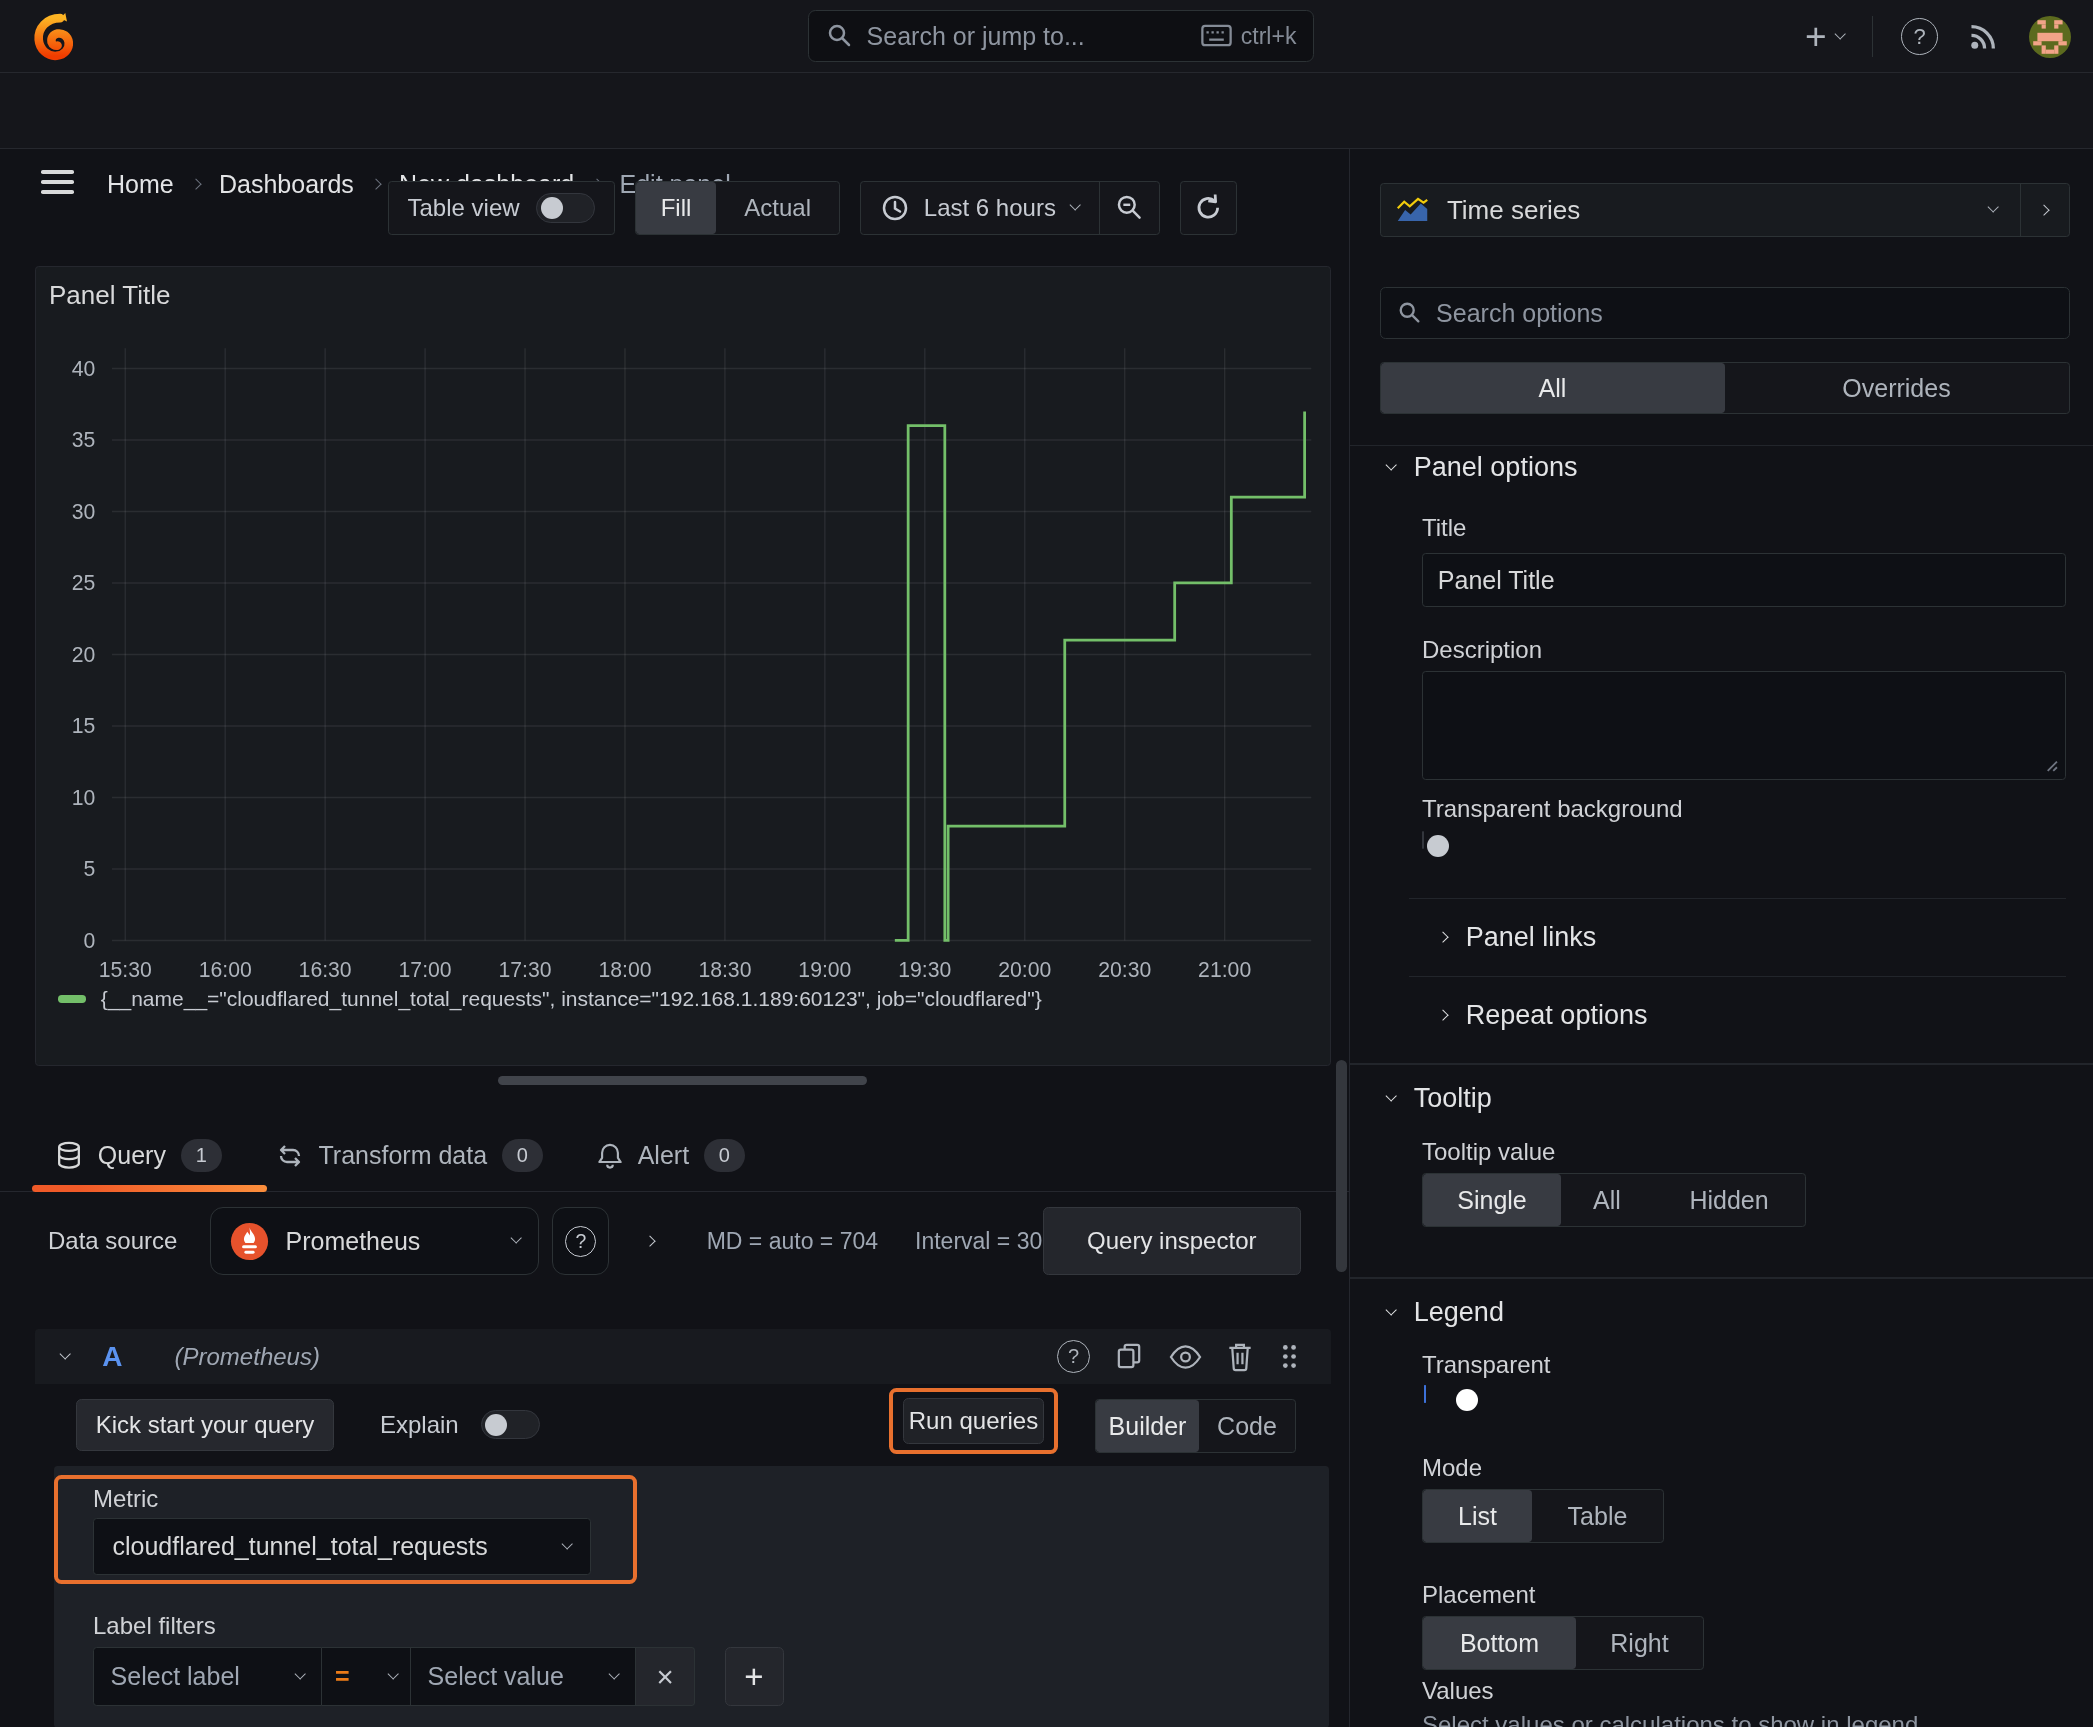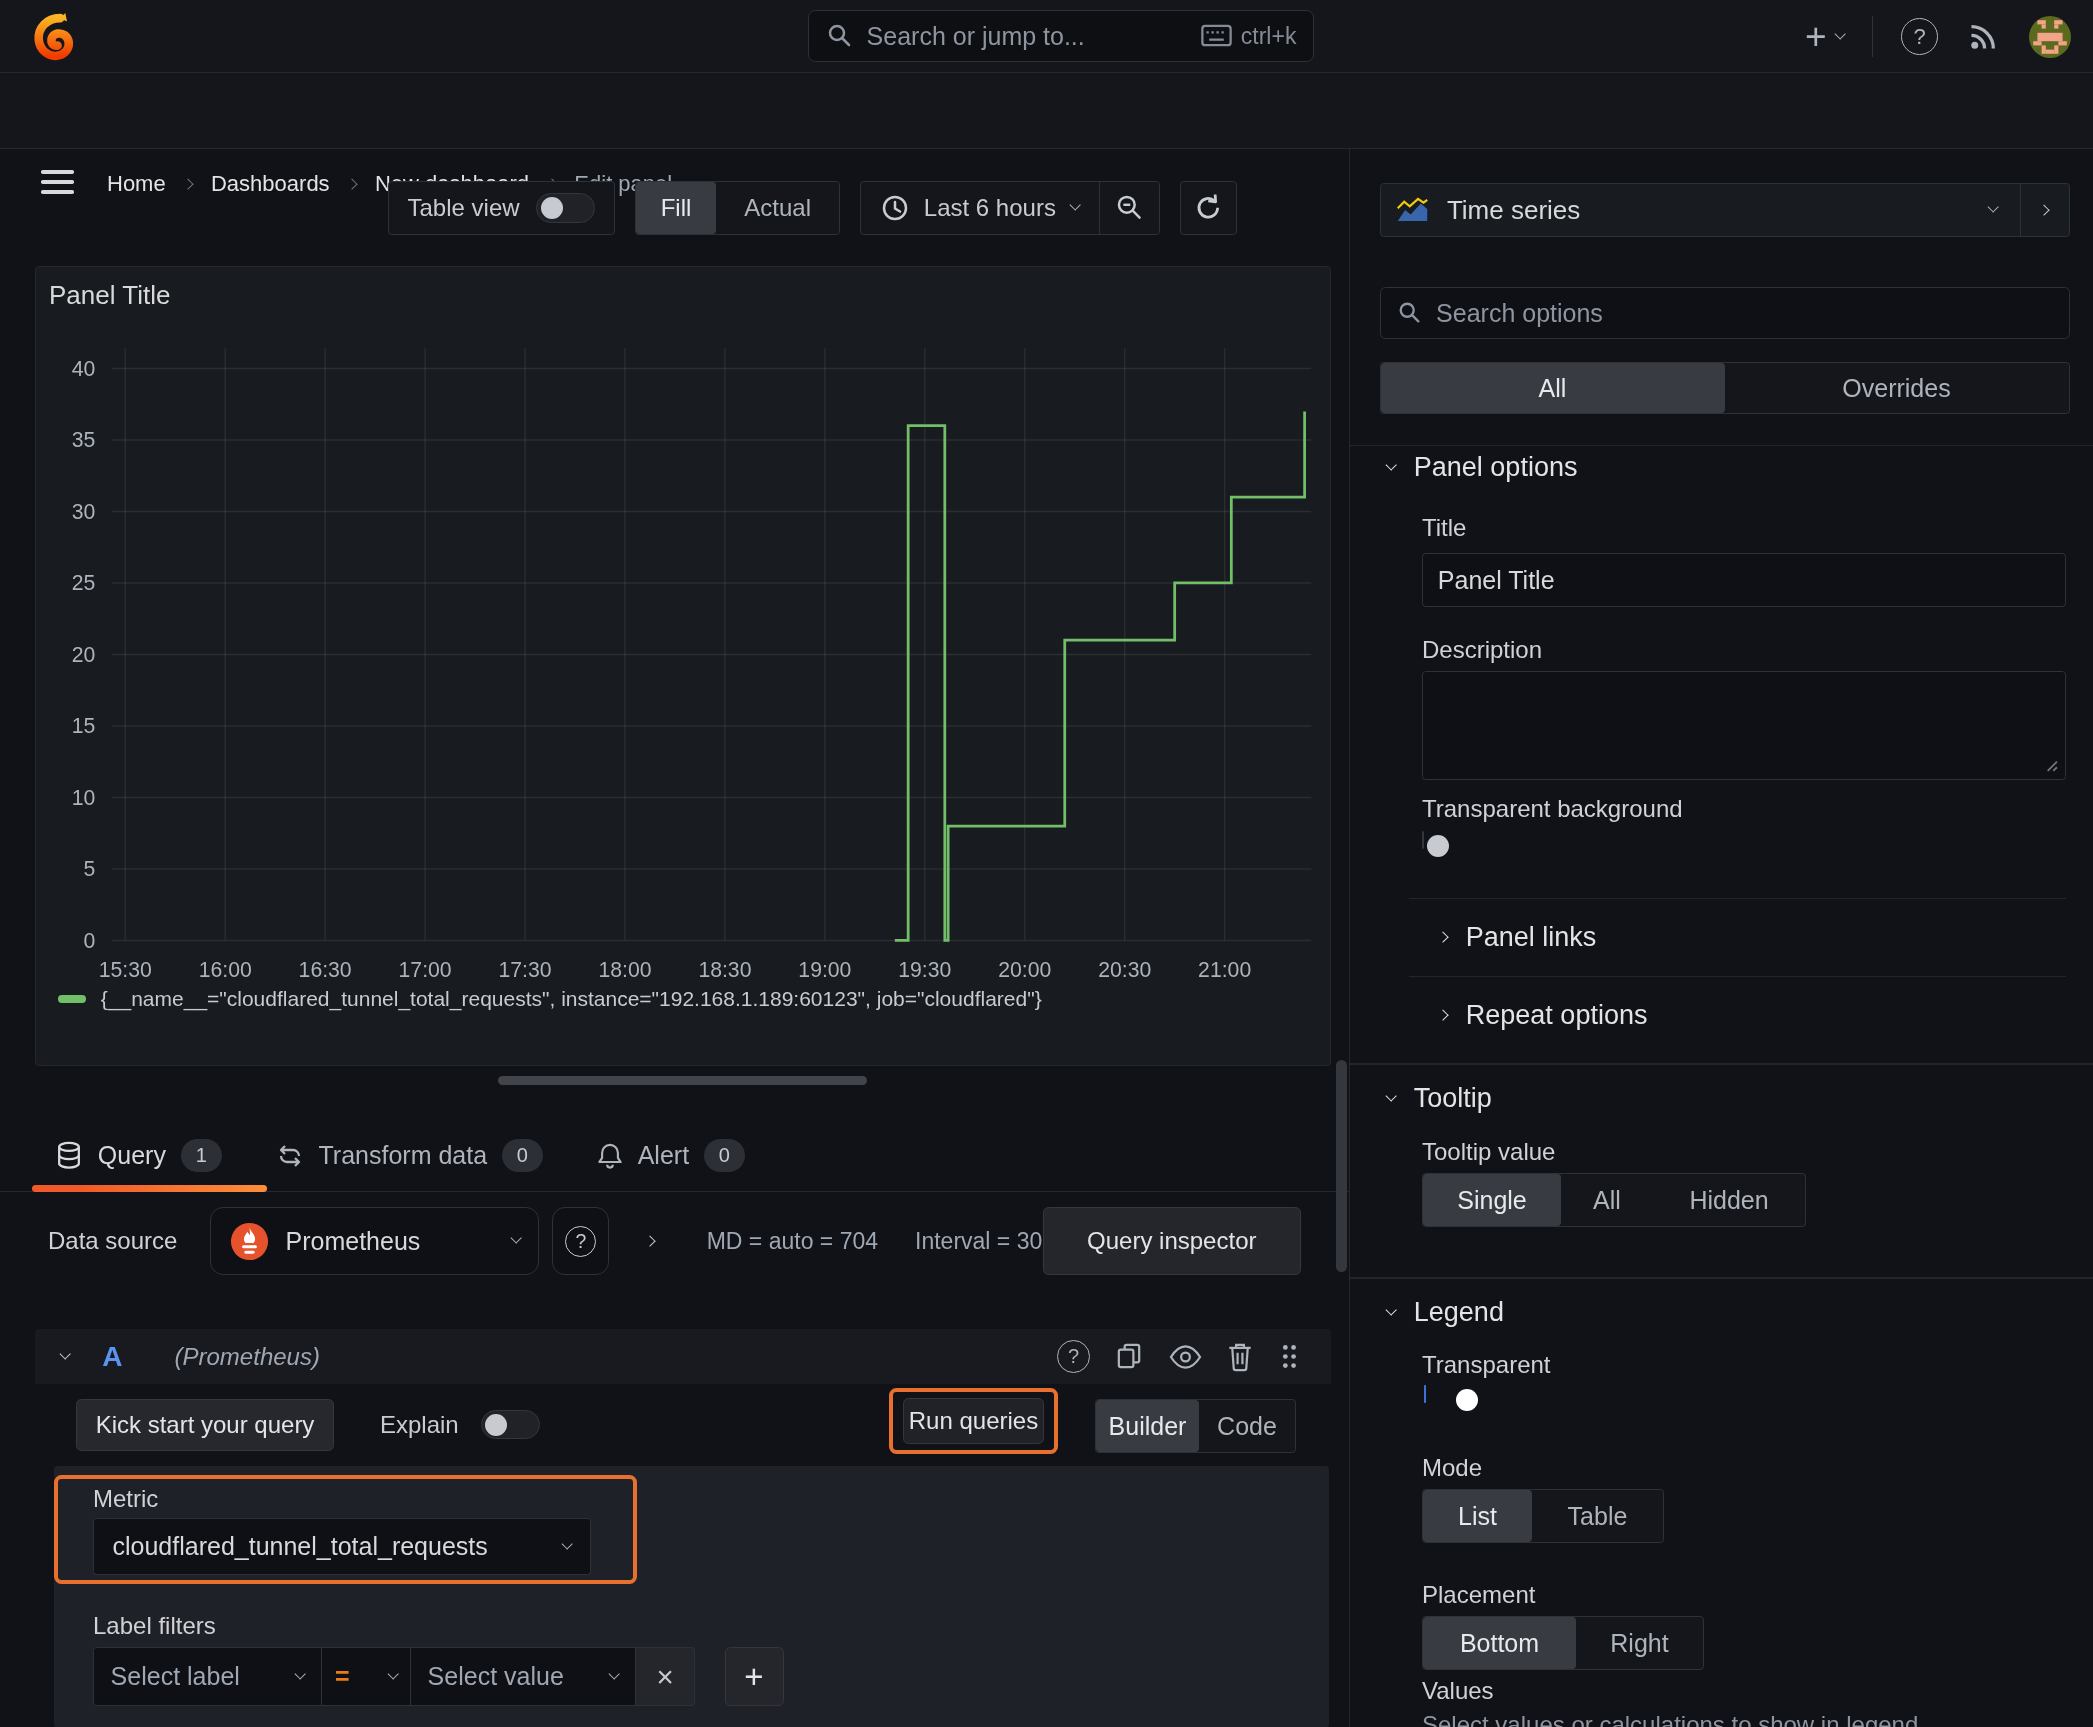--- a/index.html
+++ b/index.html
@@ -24,21 +24,21 @@
   #searchbox .sc { font-size:23px; color:#848b96; margin-left:9.2px; }
   .navic { color:#aeb4bc; display:flex; align-items:center; justify-content:center; }
   #nav-right { right:22px; top:0; height:73px; display:flex; align-items:center; gap:28px; }
   .vdiv { width:0.9px; height:41px; background:#2c3235; }
   #avatar { width:42px; height:42px; border-radius:50%; overflow:hidden; }
 
   
   #crumbbar { left:0; top:73px; width:2093px; height:76px; background:#15161b; border-bottom:0.9px solid #26282e; }
   .burger { display:flex; flex-direction:column; gap:6.5px; width:33px; }
   .burger i { height:3.7px; background:#d8d9da; border-radius:1.8px; }
-  .crumb { font-size:22px; color:#e3e4e6; }
+  .crumb { font-size:25px; color:#e3e4e6; }
   .crumb.dim { color:#9fa7b3; }
   .crumbsep { color:#6e7480; }
   .btn { display:inline-flex; align-items:center; justify-content:center; border-radius:5.5px; font-size:24px; cursor:pointer; }
   #discard-btn { border:0.9px solid #e0226e; color:#e0226e; background:transparent; height:48px; padding:0 24px; }
   #save-btn { background:#383b42; color:#e8e9ea; height:48px; padding:0 24px; }
   #apply-btn { background:#3d71d9; color:#ffffff; height:48px; padding:0 24px; }
 
   
   .tool { border:0.9px solid #2c3235; border-radius:3.7px; height:54px; background:#15161b; display:flex; align-items:center; color:#c7cbd2; font-size:24px; }
   .seg-sel { background:#383b42; color:#e8e9ea; border-radius:3.7px; }

